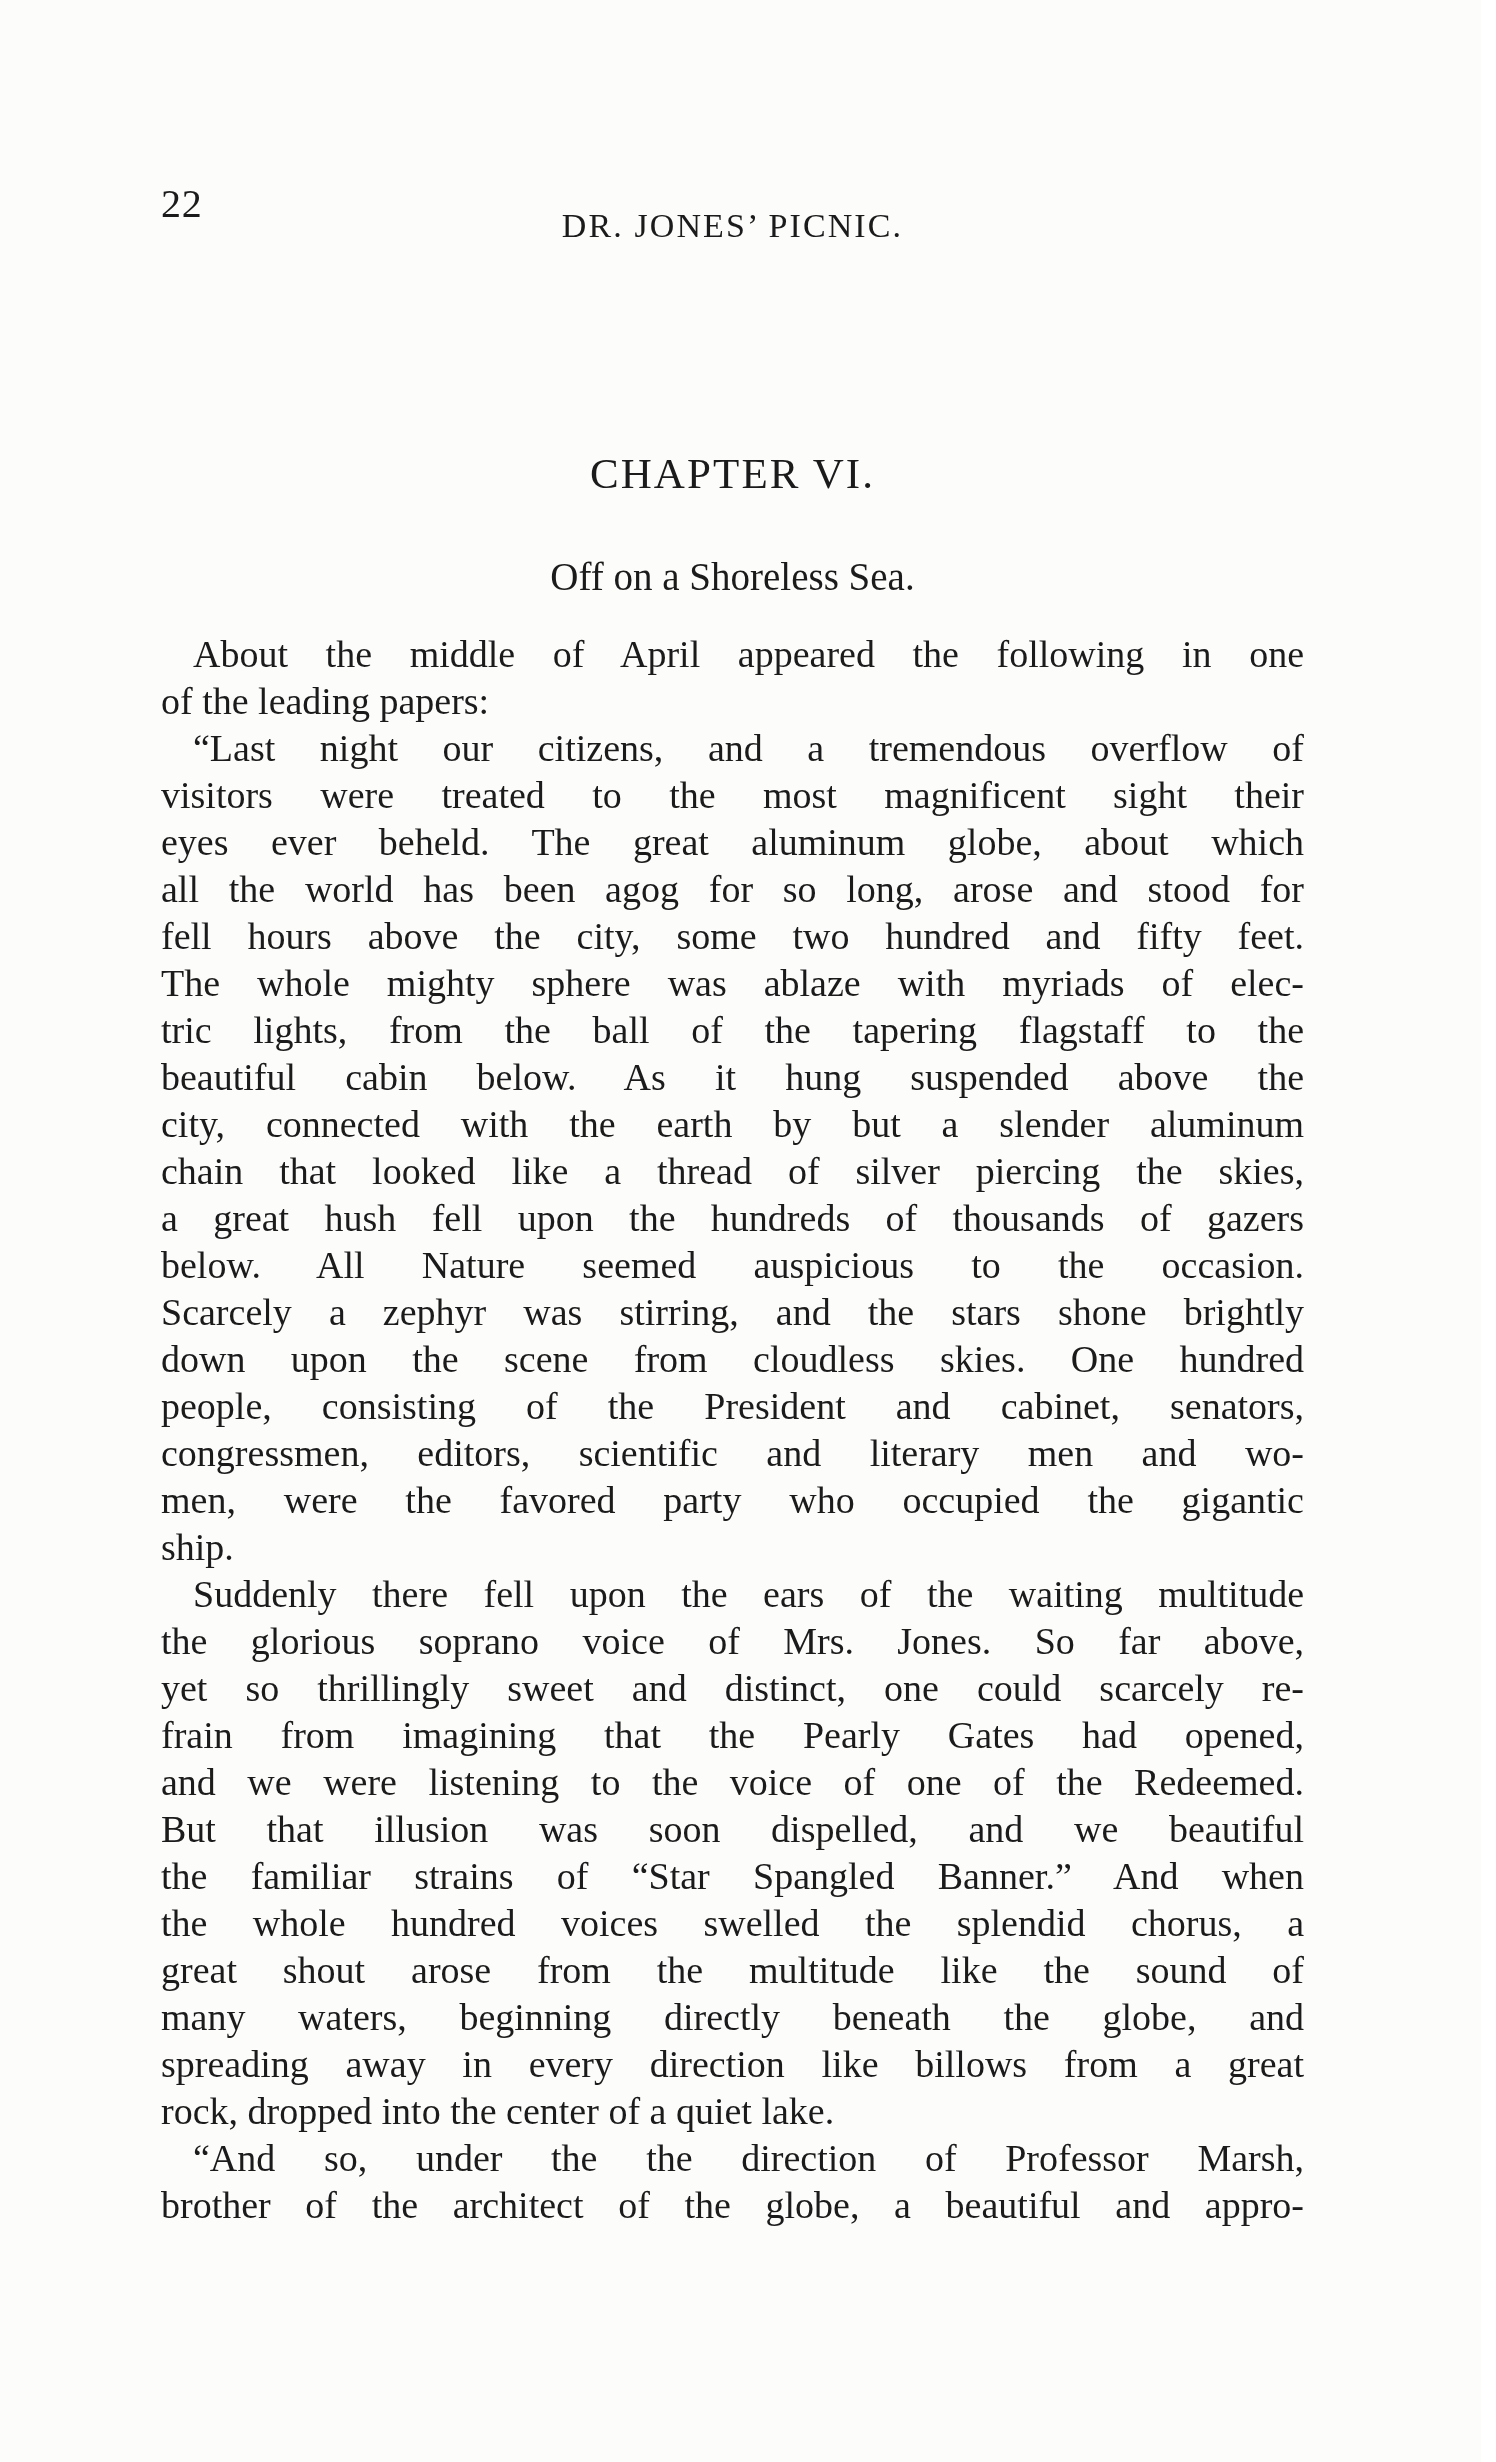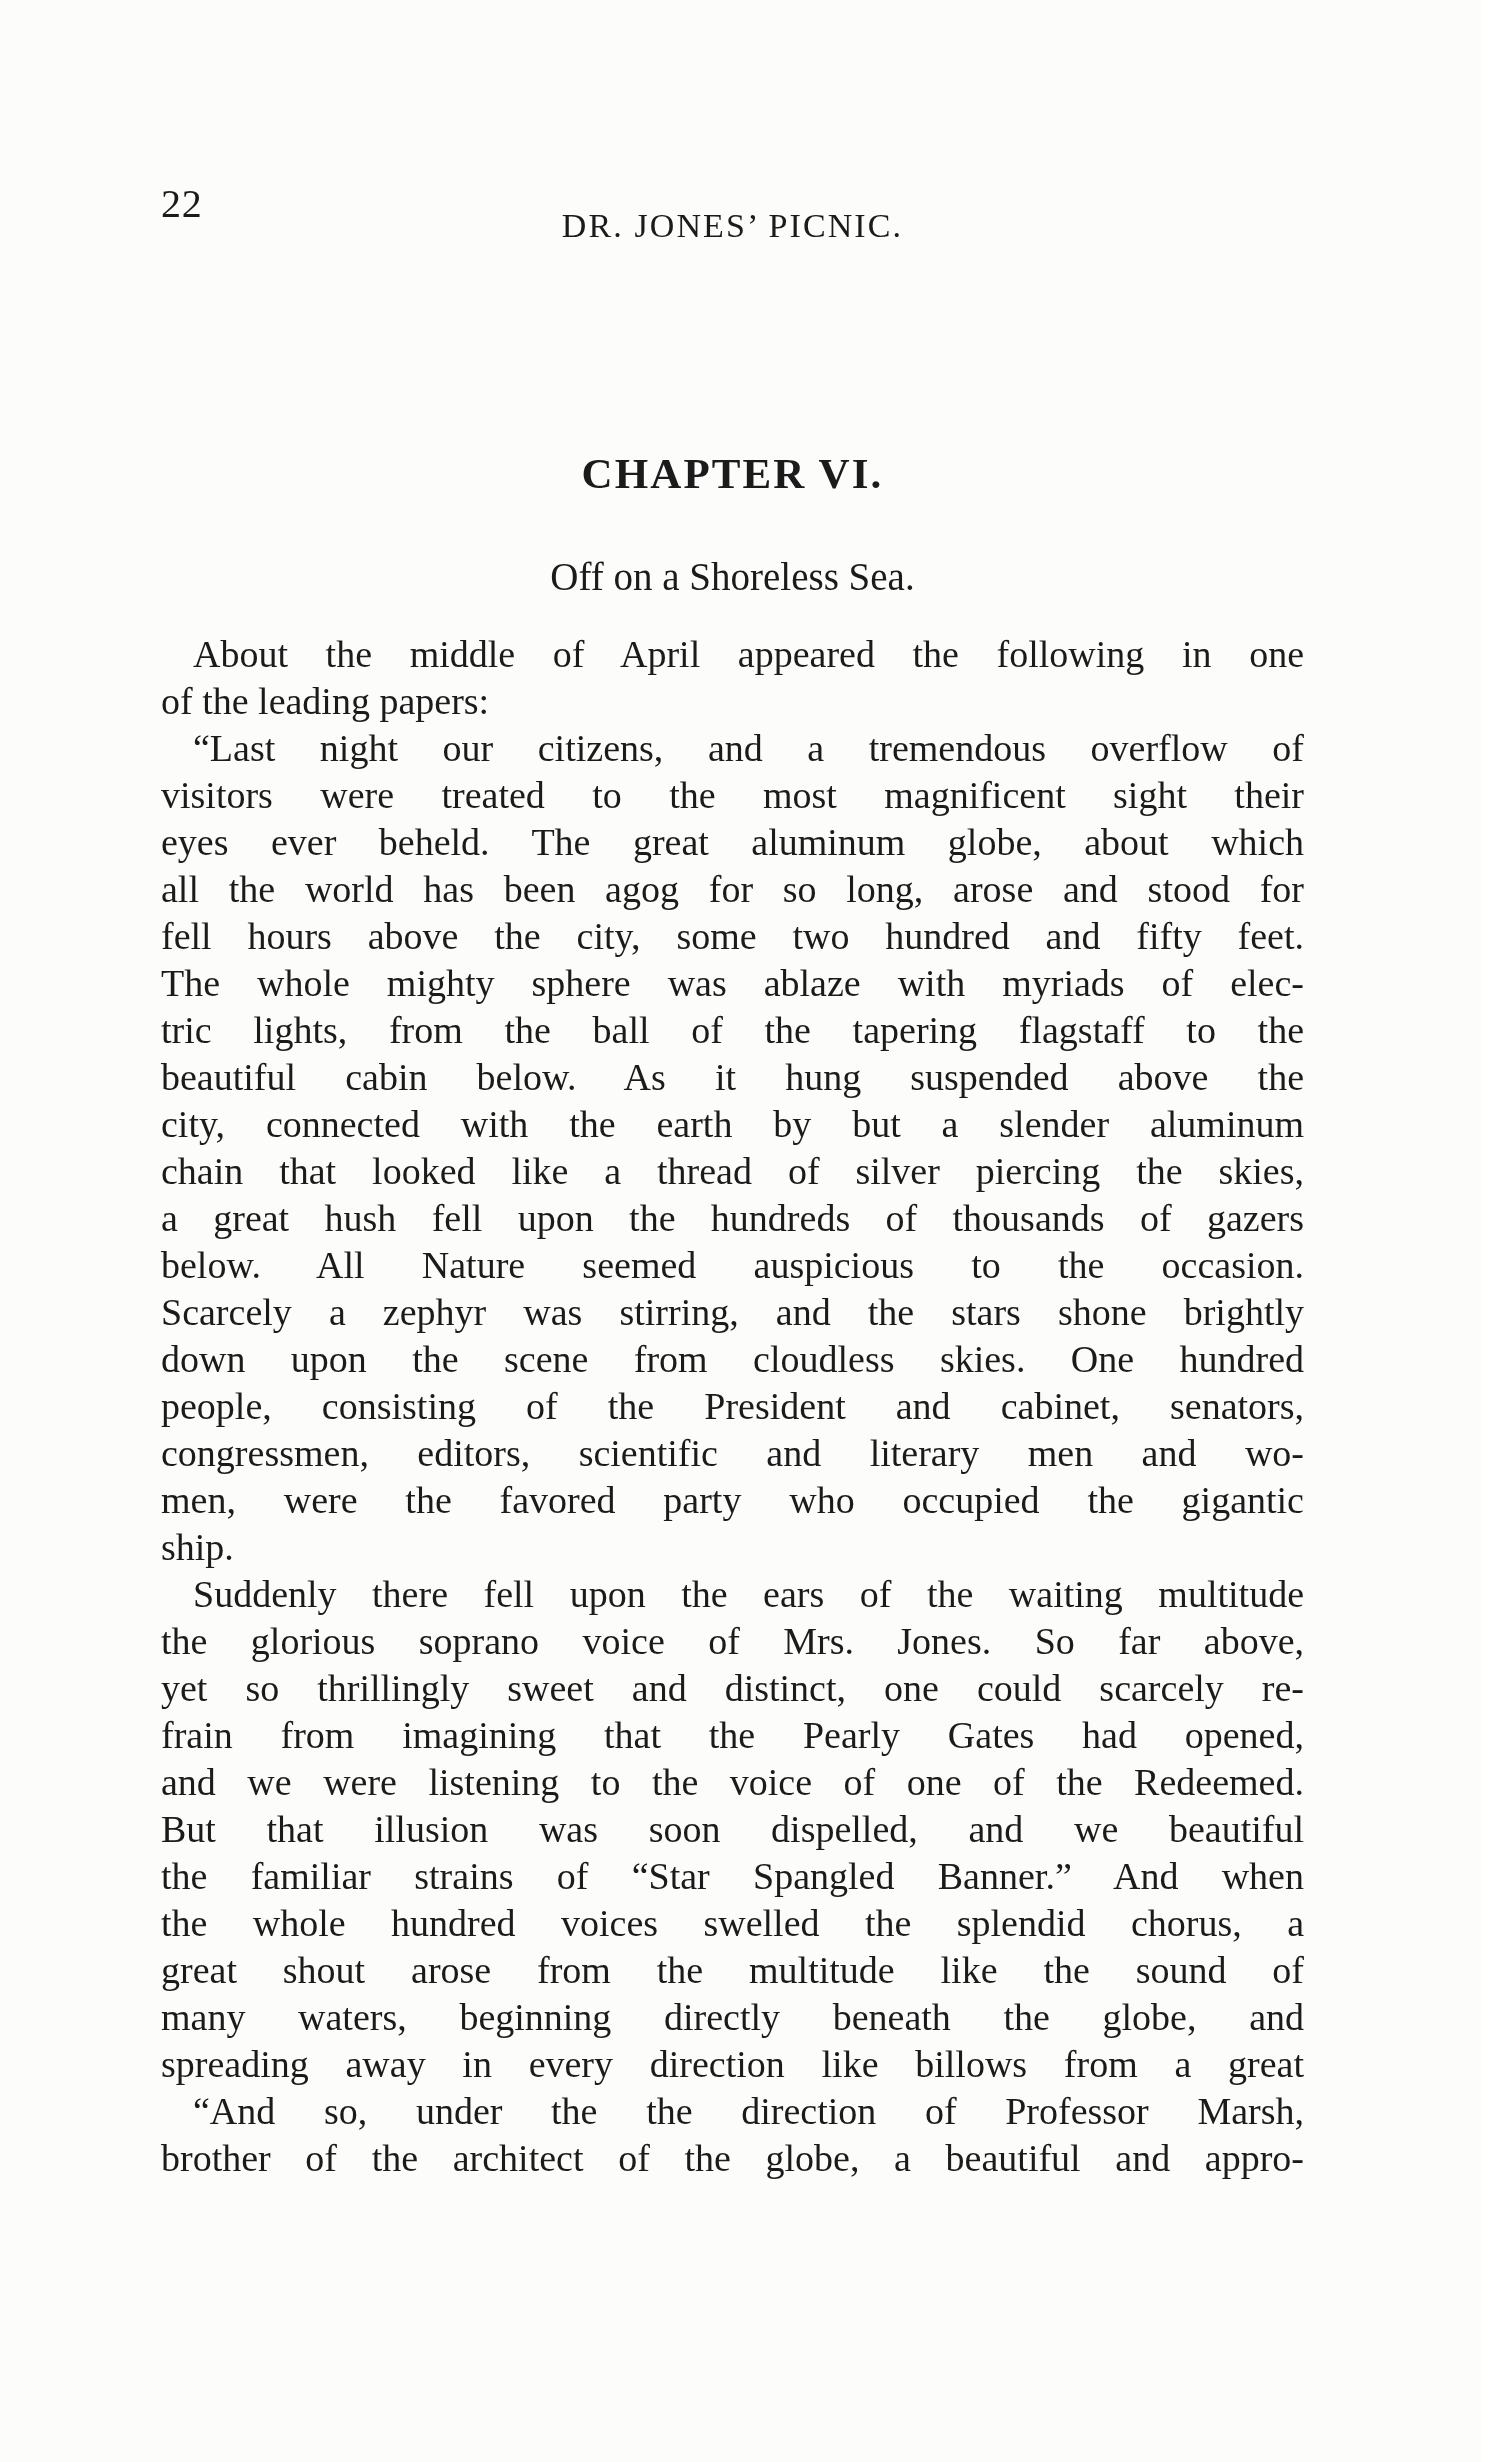--- a/index.html
+++ b/index.html
@@ -37,21 +37,20 @@
     text-align: center;
     font-size: 34px;
     letter-spacing: 2.1px;
     margin-top: 24px;
   }
   .chapter-heading {
     margin-top: 221px;
     text-align: center;
     font-size: 43px;
     letter-spacing: 2.1px;
-    font-weight: bold;
   }
   .chapter-subtitle {
     margin-top: 56px;
     text-align: center;
     font-size: 39px;
   }
   .body-text {
     margin-top: 32px;
     font-size: 38px;
   }
@@ -115,20 +114,21 @@
         <div class="line">the glorious soprano voice of Mrs. Jones. So far above,</div>
         <div class="line">yet so thrillingly sweet and distinct, one could scarcely re-</div>
         <div class="line">frain from imagining that the Pearly Gates had opened,</div>
         <div class="line">and we were listening to the voice of one of the Redeemed.</div>
         <div class="line">But that illusion was soon dispelled, and we beautiful</div>
         <div class="line">the familiar strains of “Star Spangled Banner.” And when</div>
         <div class="line">the whole hundred voices swelled the splendid chorus, a</div>
         <div class="line">great shout arose from the multitude like the sound of</div>
         <div class="line">many waters, beginning directly beneath the globe, and</div>
         <div class="line">spreading away in every direction like billows from a great</div>
+        <div class="line last">rock, dropped into the center of a quiet lake.</div>
       </div>
       <div class="paragraph">
         <div class="line indent">“And so, under the the direction of Professor Marsh,</div>
         <div class="line">brother of the architect of the globe, a beautiful and appro-</div>
       </div>
     </div>
 </div>
 
 
 </body></html>

